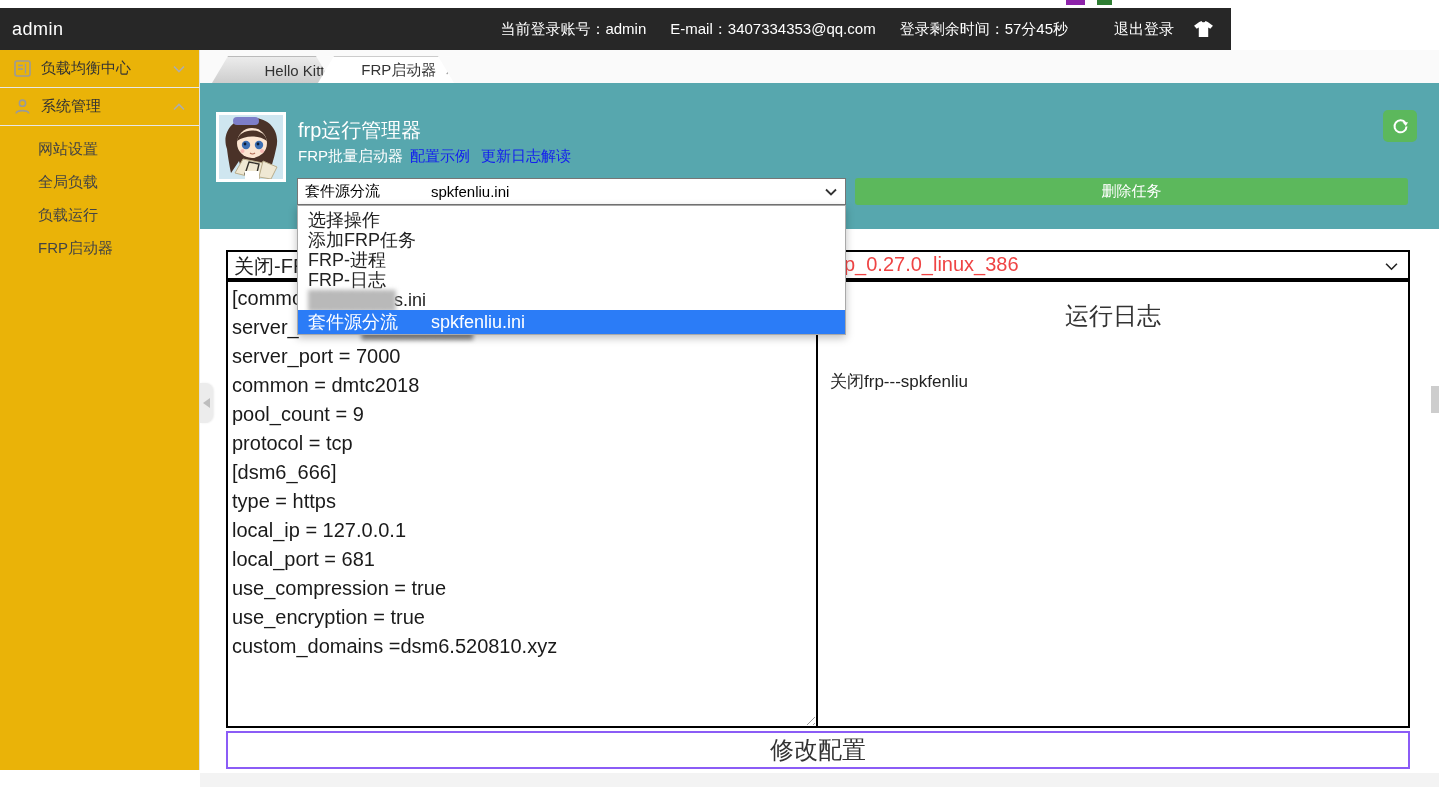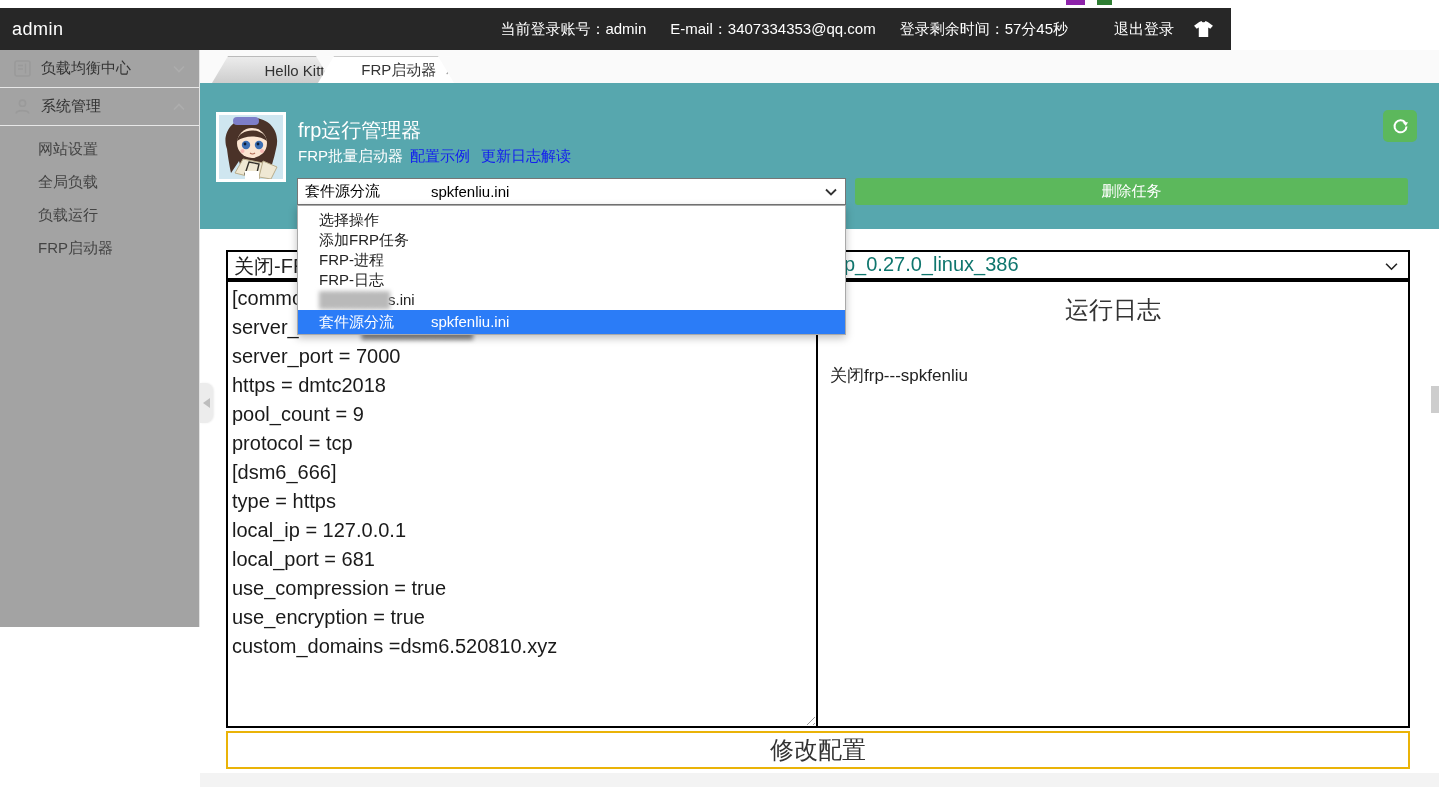--- a/index.html
+++ b/index.html
@@ -16,21 +16,21 @@
   
   .topbar { position:absolute; left:0; top:8px; width:1231px; height:42px; background:#272727;
             display:flex; align-items:center; color:#fff; z-index:55; }
   .brand { font-size:18px; margin-left:12px; letter-spacing:.5px; }
   .topbar-right { margin-left:auto; display:flex; align-items:center; font-size:15px; margin-right:18px;justify-content:flex-end; }
   .topbar-right .itm { margin-left:24px; white-space:nowrap; }
   .topbar-right .logout { margin-left:46px; cursor:pointer; }
   .tshirt { margin-left:20px; display:flex; align-items:center; cursor:pointer; }
 
   
-  .sidebar { position:absolute; left:0; top:50px; width:200px; height:577px; background:#a3a3a3;
+  .sidebar { position:absolute; left:0; top:50px; width:200px; height:720px; background:#eab308;
              border-right:1px solid #e3e3e3; z-index:40; }
   .side-group { height:38px; display:flex; align-items:center; padding:0 14px; font-size:15px; color:#333;
                 border-bottom:1px solid #e7e7e7; cursor:pointer; }
   .side-group .gicon { width:17px; height:17px; margin-right:10px; flex:0 0 auto; }
   .side-group .chev { margin-left:auto; }
   .side-children { padding-top:6px; }
   .side-child { height:33px; line-height:33px; padding-left:38px; font-size:15px; color:#444; cursor:pointer; }
 
   
   .collapse-handle { position:absolute; left:200px; top:383px; width:13px; height:40px; background:#ececec;
@@ -71,51 +71,51 @@
                 font-family:Liberation Mono, monospace; }
 
   
   .btn-refresh { position:absolute; left:1383px; top:110px; width:34px; height:32px; background:#5cb85c;
                  border:none; border-radius:5px; display:flex; align-items:center; justify-content:center;
                  z-index:21; cursor:pointer; }
 
   
   .dropdown { position:absolute; left:297px; top:205px; width:549px; background:#fff; border:1px solid #a9a9a9;
               box-shadow:0 3px 8px rgba(0,0,0,.25); z-index:50; padding-top:4px; }
-  .dd-opt { height:20px; line-height:20px; font-size:15px; color:#222; padding-left:21px; cursor:pointer;
+  .dd-opt { height:20px; line-height:20px; font-size:18px; color:#222; padding-left:10px; cursor:pointer;
             white-space:nowrap; }
   .dd-opt.censored .blur { color:#b9b9b9; filter:blur(2px); letter-spacing:-2px; }
   .dd-opt.selected { height:24px; line-height:24px; background:#2b7cf7; color:#fff; position:relative; }
   .dd-opt.selected .file { position:absolute; left:133px; }
 
   
   .task-select { position:absolute; left:226px; top:250px; width:1184px; height:30px; background:#fff;
                  border:2px solid #000; z-index:10; cursor:pointer; }
   .task-select .tleft { position:absolute; left:6px; top:1px; font-size:20px; color:#222; white-space:nowrap; }
-  .task-select .tright { position:absolute; left:616px; top:1px; font-size:20px; color:#0f766e; white-space:nowrap; }
+  .task-select .tright { position:absolute; left:616px; top:1px; font-size:20px; color:#ef4444; white-space:nowrap; }
   .task-select .sel-chev { position:absolute; right:10px; top:10px; }
 
   
   .panels { position:absolute; left:226px; top:280px; width:1184px; height:448px; border:2px solid #000;
             display:grid; grid-template-columns:588px 2px 1fr; z-index:5; background:#fff; }
   .config-editor { position:relative; padding:2px 4px; font-size:20px; line-height:29px; color:#1a1a1a;
                    overflow:hidden; cursor:text; }
   .config-line { white-space:pre; }
   .censor-inline { color:#8f8f8f; filter:blur(2px); letter-spacing:-2px; }
   .divider-v { background:#000; }
   .resize-handle { position:absolute; right:1px; bottom:1px; width:12px; height:12px;
                    background:repeating-linear-gradient(135deg, transparent 0 3px, #9a9a9a 3px 4px);
                    clip-path:polygon(100% 0, 100% 100%, 0 100%); cursor:nwse-resize; }
   .log-panel { position:relative; }
-  .log-title { margin-top:12px; text-align:center; font-size:24px; color:#333; }
+  .log-title { margin-top:18px; text-align:center; font-size:24px; color:#333; }
   .log-entry { margin-top:38px; padding-left:12px; font-size:17px; color:#222; }
 
   
   .modify-bar { position:absolute; left:226px; top:731px; width:1184px; height:38px; background:#fff;
-                border:2px solid #eab308; display:flex; align-items:center; justify-content:center;
+                border:2px solid #8b5cf6; display:flex; align-items:center; justify-content:center;
                 font-size:24px; color:#333; z-index:5; cursor:pointer; }
 
   .bottom-strip { position:absolute; left:200px; top:773px; width:1239px; height:14px; background:#f3f3f3; }
 
   .scrollbar-thumb { position:absolute; left:1431px; top:386px; width:8px; height:27px; background:#cdcdcd;
                      z-index:45; cursor:pointer; }
 
   svg { display:block; }
 </style>
 </head>
@@ -239,21 +239,21 @@
     <svg class="sel-chev" width="13" height="9" viewBox="0 0 12 8">
       <polyline points="1,1.5 6,6.5 11,1.5" fill="none" stroke="#222" stroke-width="1.5"></polyline>
     </svg>
   </div>
 
   <div class="panels">
     <div class="config-editor">
       <div class="config-line">[common]</div>
       <div class="config-line"><span>server_addr = </span><span class="censor-inline">█████████</span></div>
       <div class="config-line">server_port = 7000</div>
-      <div class="config-line">https = dmtc2018</div>
+      <div class="config-line">common = dmtc2018</div>
       <div class="config-line">pool_count = 9</div>
       <div class="config-line">protocol = tcp</div>
       <div class="config-line">[dsm6_666]</div>
       <div class="config-line">type = https</div>
       <div class="config-line">local_ip = 127.0.0.1</div>
       <div class="config-line">local_port = 681</div>
       <div class="config-line">use_compression = true</div>
       <div class="config-line">use_encryption = true</div>
       <div class="config-line">custom_domains =dsm6.520810.xyz</div>
       <div class="resize-handle"></div>

